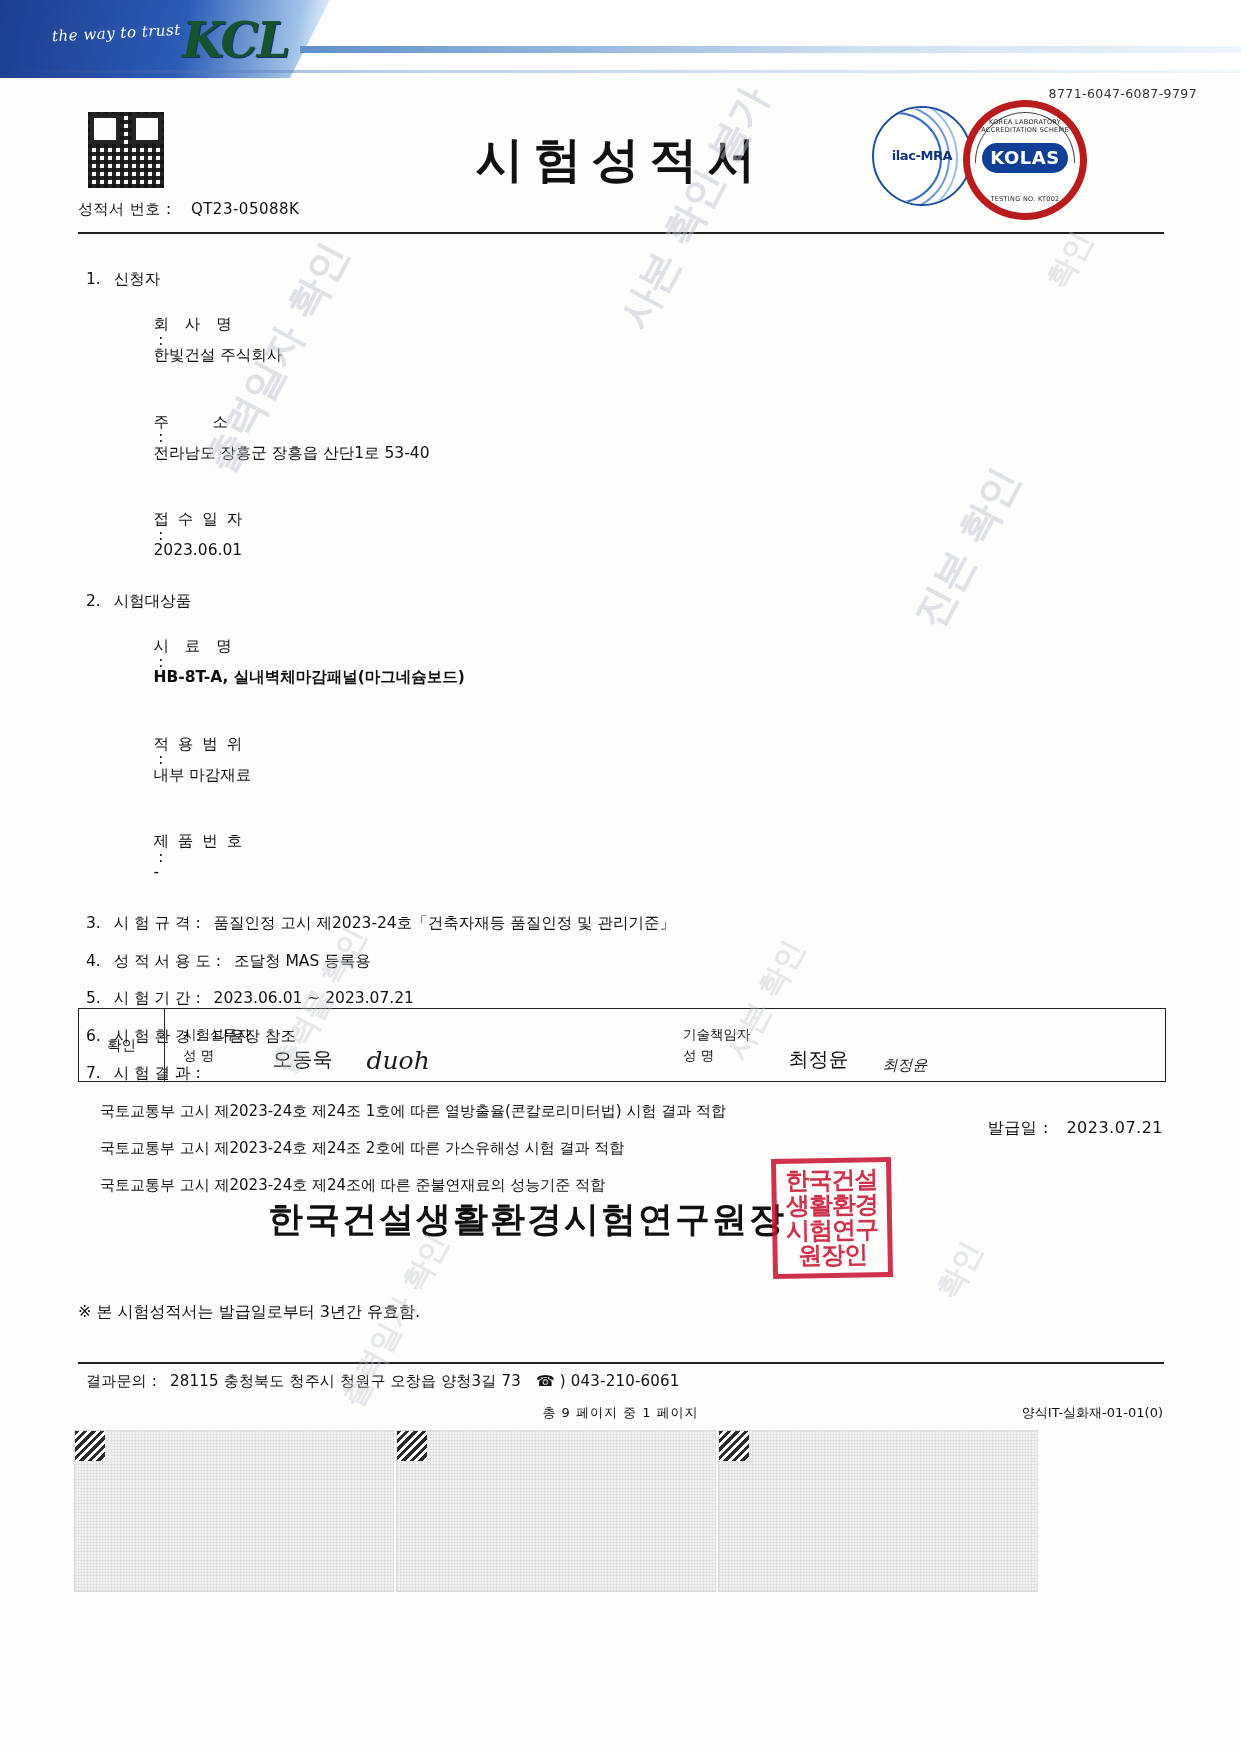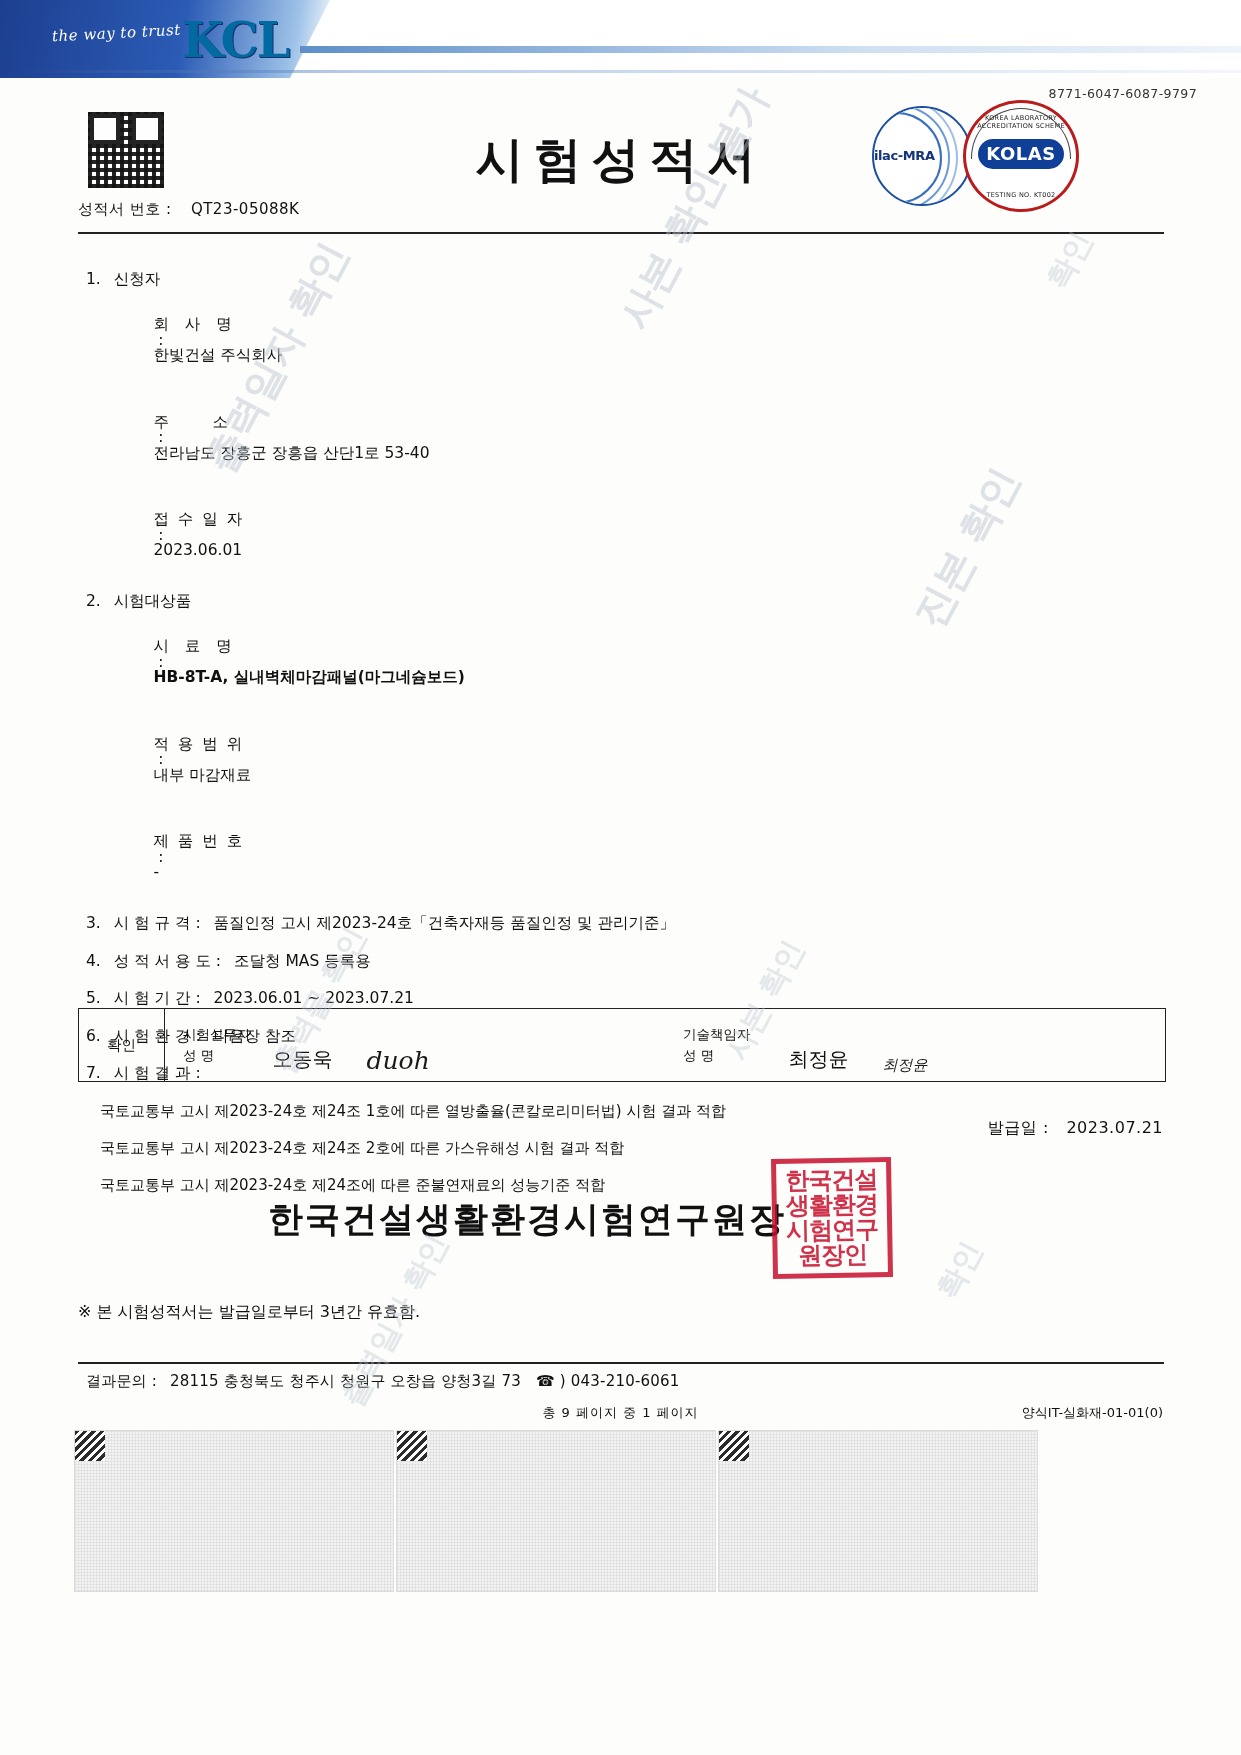--- a/index.html
+++ b/index.html
@@ -56,21 +56,22 @@
     color: #ffffff;
     letter-spacing: .5px;
     transform: rotate(-3deg);
   }
   .kcl-logo {
     position: absolute;
     left: 182px; top: 12px;
     font-family: "DejaVu Serif", "Liberation Serif", serif;
     font-size: 48px;
     font-weight: bold;
-    color: #0369a1;
+    font-style: italic;
+    color: #14532d;
     letter-spacing: -2px;
     text-shadow: 1px 1px 0 #16306e;
   }
 
   
   .doc-code {
     position: absolute;
     right: 44px; top: 86px;
     font-size: 12.5px;
     letter-spacing: .4px;
@@ -125,31 +126,32 @@
     position: absolute;
     left: -24px; top: 4px;
     width: 88px; height: 88px;
     border-radius: 50%;
     border: 2px solid #3a6fc0;
     box-shadow: 0 0 0 6px #fff, 0 0 0 8px #6d9ad6, 0 0 0 14px #fff, 0 0 0 16px #9dbde6;
   }
   .ilac .label {
     position: absolute;
     left: 0; right: 0; top: 40px;
+    text-align: center;
     font-size: 13px;
     font-weight: bold;
     color: #14357c;
     letter-spacing: -.4px;
   }
   .kolas {
     position: absolute;
     left: 963px; top: 100px;
     width: 110px; height: 106px;
     border-radius: 50%;
-    border: 3px solid #b91c1c;
+    border: 7px solid #b91c1c;
     background: #fff;
     overflow: hidden;
   }
   .kolas .arcTop {
     position: absolute;
     left: 5px; top: 5px; right: 5px; height: 50px;
     border-radius: 100px 100px 0 0;
     border: 1px solid #444;
     border-bottom: none;
   }

